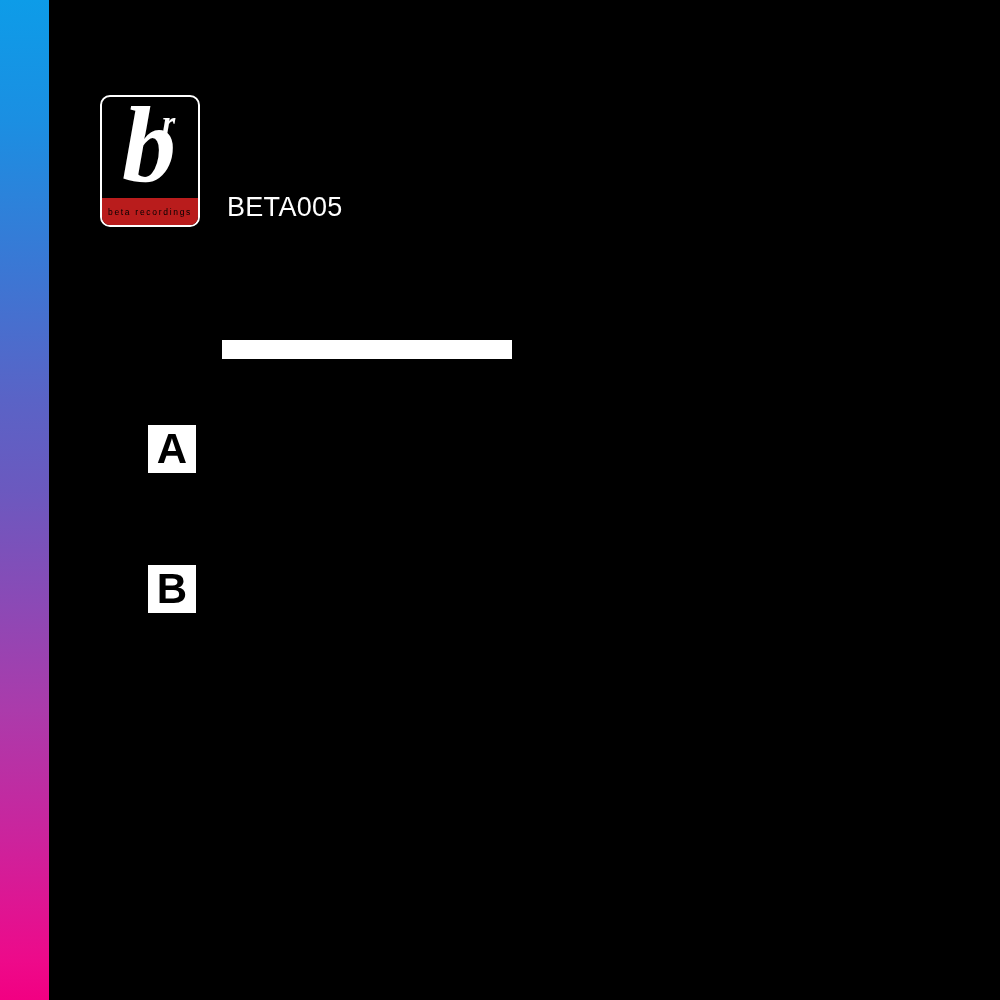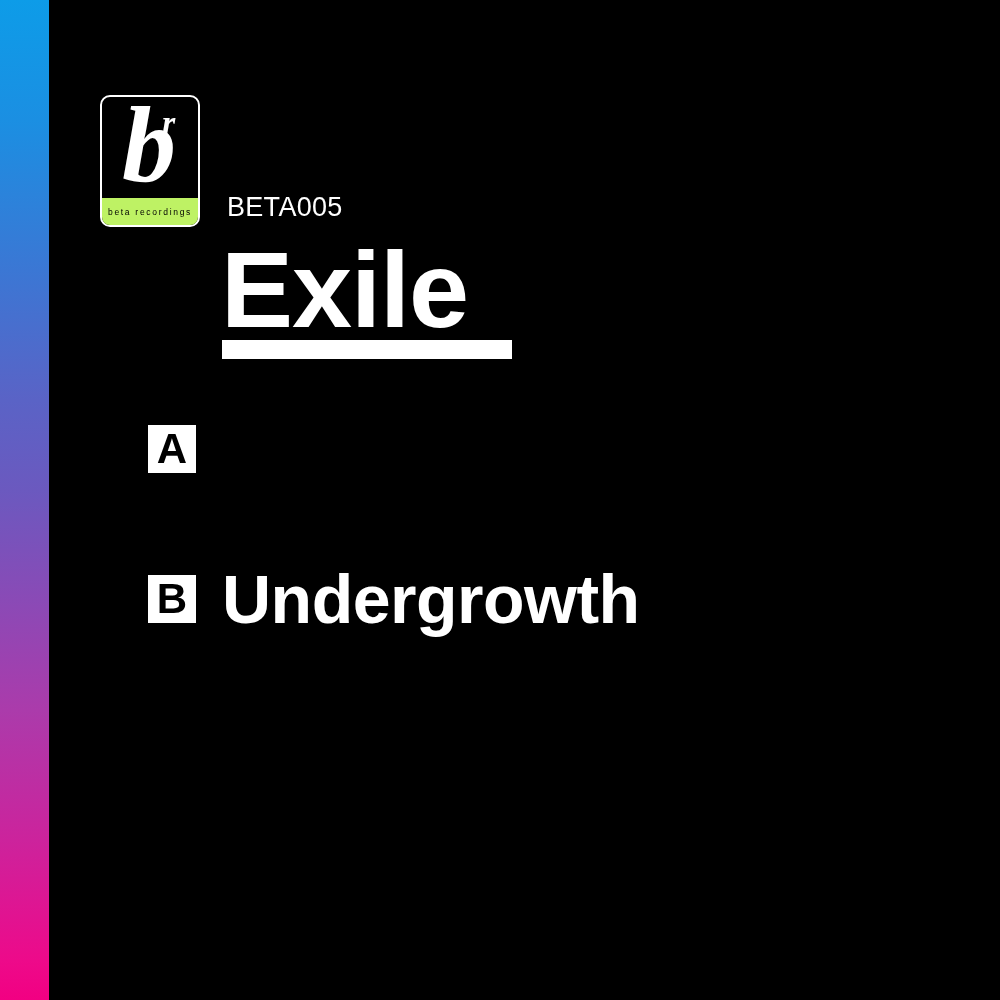--- a/index.html
+++ b/index.html
@@ -95,21 +95,21 @@
     font-size: 34px;
     line-height: 34px;
     color: #ffffff;
   }
   #logo-strip {
     position: absolute;
     left: 0;
     bottom: 0;
     width: 100%;
     height: 27px;
-    background: #bef264;
+    background: #b91c1c;
     display: flex;
     align-items: center;
     justify-content: center;
   }
   #logo-strip-text {
     font-family: "Liberation Sans", sans-serif;
     font-size: 8.5px;
     font-weight: 400;
     color: #000000;
     letter-spacing: 1.7px;
@@ -210,27 +210,25 @@
         <span id="logo-b">b</span>
         <span id="logo-r">r</span>
       </div>
       <div id="logo-strip">
         <span id="logo-strip-text">beta recordings</span>
       </div>
     </div>
 
     <div id="catalogue">BETA005</div>
 
-    <div id="artist">Exile</div>
     <div id="artist-rule"></div>
 
     <div id="track-a" class="track-row">
       <div class="track-badge">A</div>
     </div>
 
     <div id="track-b" class="track-row">
       <div class="track-badge">B</div>
-      <div class="track-title">Undergrowth</div>
     </div>
 
 
   </div>
 </div>
 
 </body></html>

